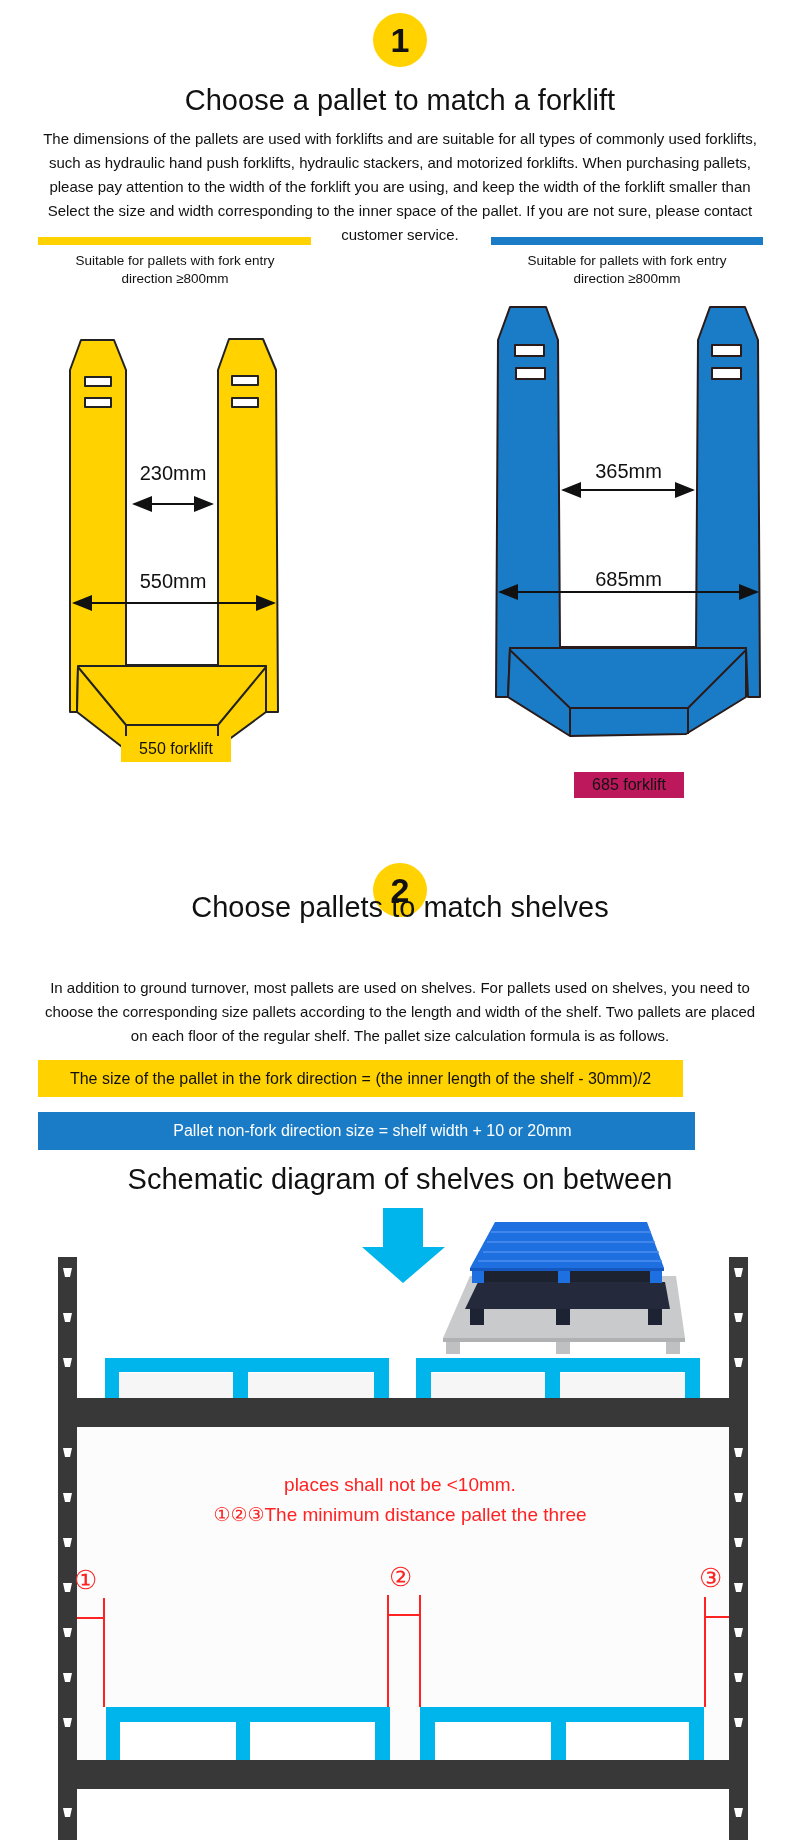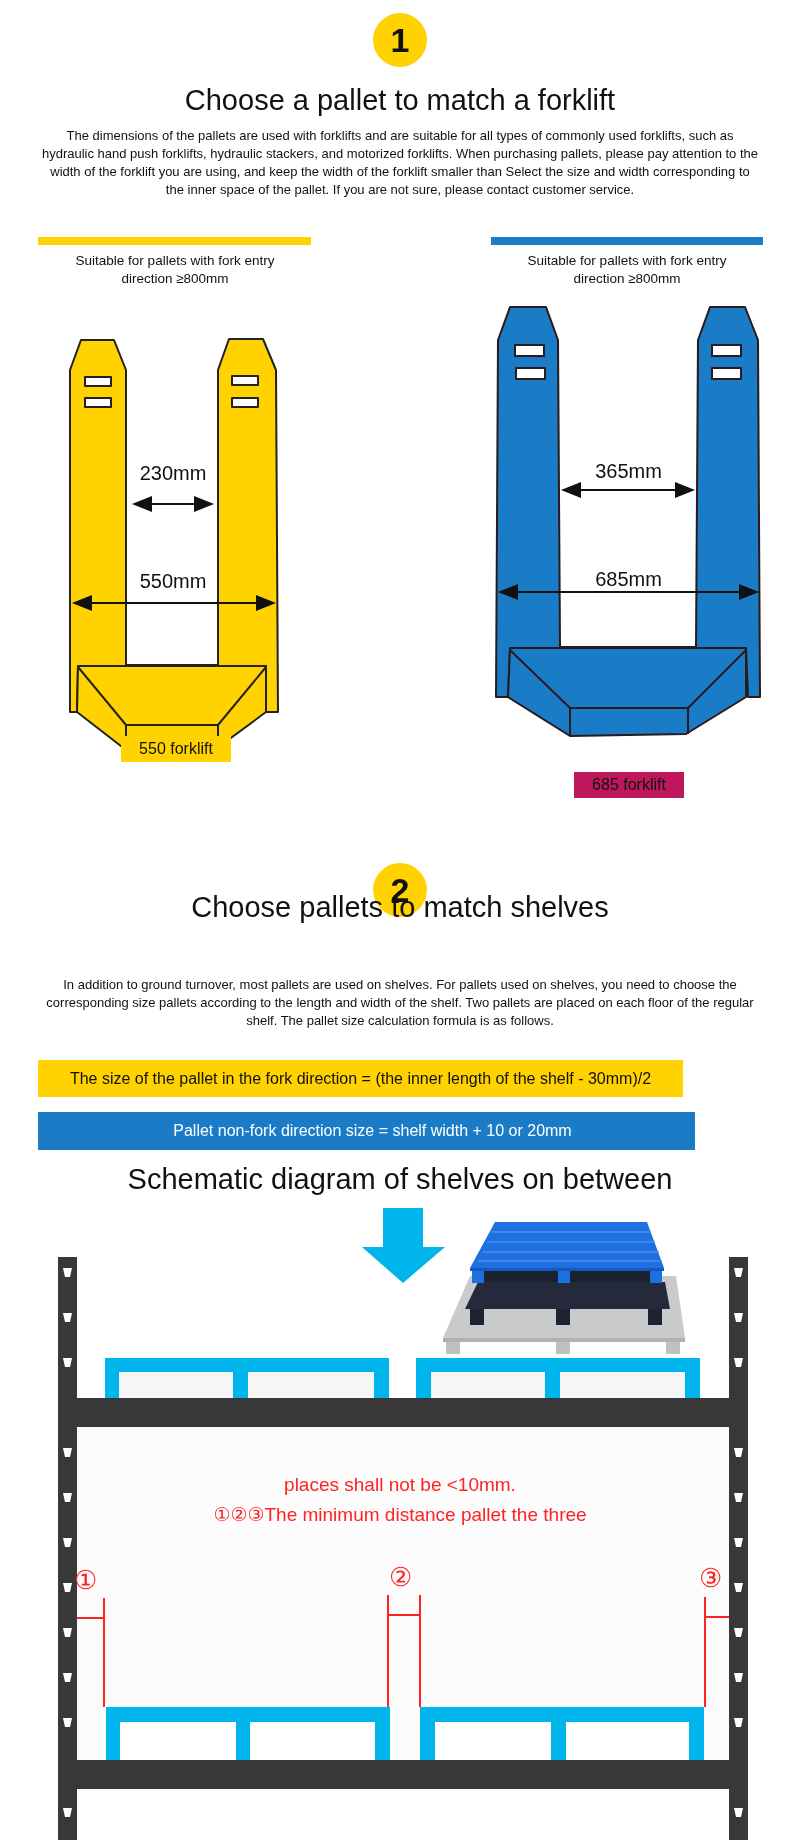--- a/index.html
+++ b/index.html
@@ -3,21 +3,21 @@
 <meta charset="utf-8">
 <style>
   html, body { margin: 0; padding: 0; background: #ffffff; }
   body { width: 800px; height: 1843px; position: relative; overflow: hidden;
          font-family: "Liberation Sans", sans-serif; color: #111; }
   .abs { position: absolute; }
   .badge { width: 54px; height: 54px; border-radius: 50%; background: #FFD200;
            display: flex; align-items: center; justify-content: center;
            font-weight: bold; font-size: 34px; color: #111; left: 373px; }
   .h1 { left: 0; width: 800px; text-align: center; font-size: 29px; color: #111; }
-  .para { left: 40px; width: 720px; text-align: center; font-size: 13px; line-height: 18px; color: #111; }
+  .para { left: 40px; width: 720px; text-align: center; font-size: 15px; line-height: 24px; color: #111; }
   .colbar { height: 8px; }
   .coltext { text-align: center; font-size: 13.5px; line-height: 18px; color: #111; }
   .label { height: 26px; display: flex; align-items: center; justify-content: center;
            font-size: 16px; color: #111; }
   .formula { left: 38px; width: 645px; display: flex; align-items: center; justify-content: center;
              font-size: 16px; }
   .red-note { left: 0; width: 800px; text-align: center; font-size: 19px; line-height: 24px; color: #F22; }
   svg { position: absolute; left: 0; top: 0; }
 </style>
 </head>

